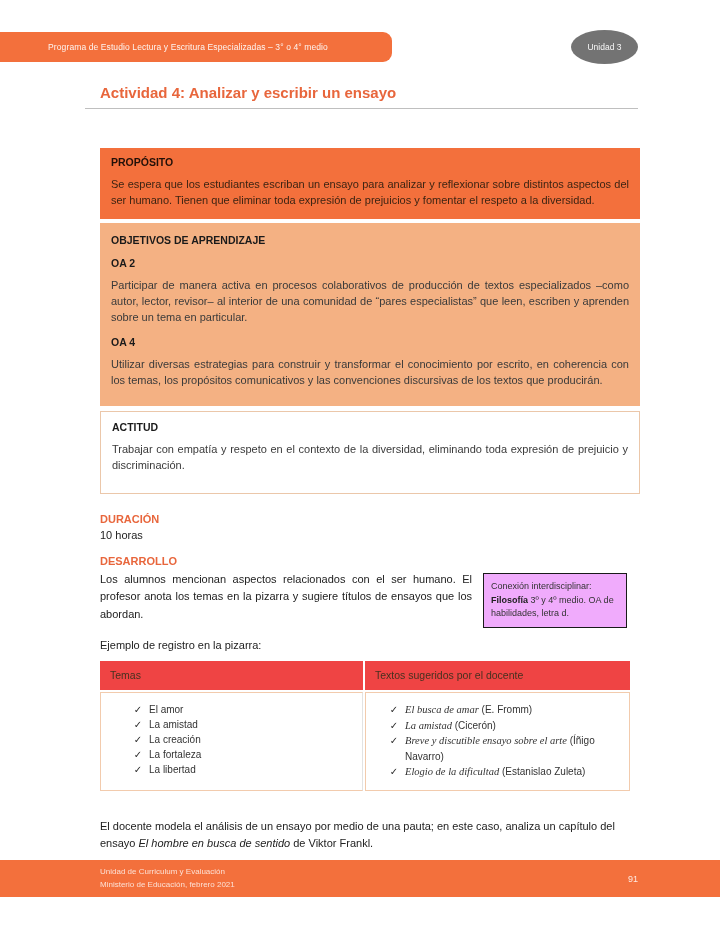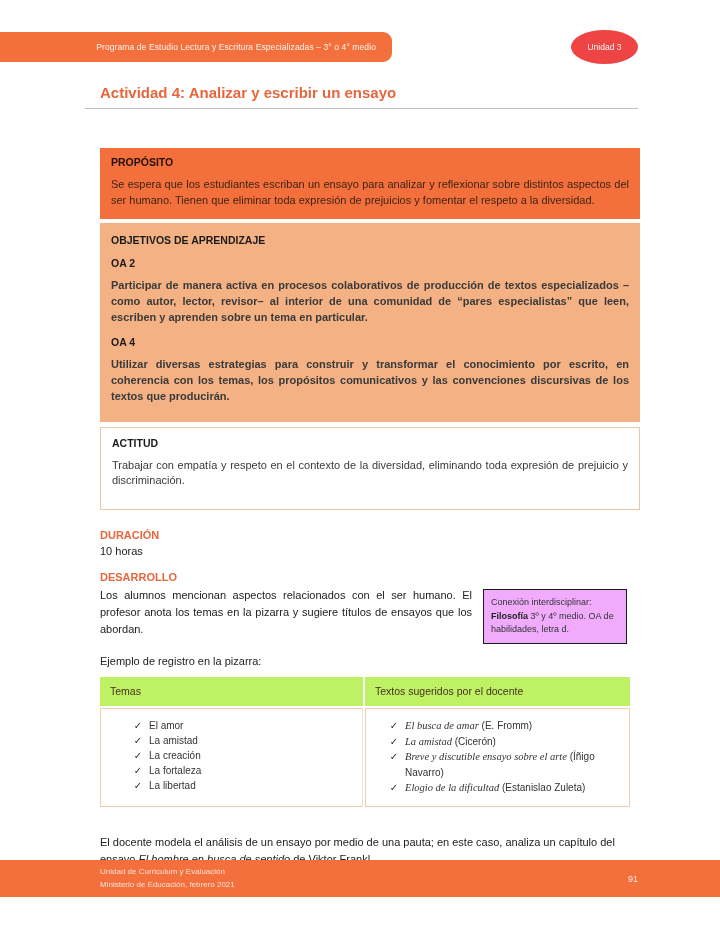--- a/index.html
+++ b/index.html
@@ -4,68 +4,68 @@
 <style>
   html,body{margin:0;padding:0;}
   body{
     width:720px;height:932px;position:relative;background:#ffffff;
     font-family:"Liberation Sans",sans-serif;color:#333;overflow:hidden;
   }
   
   .topbar{
     position:absolute;top:32px;left:0;width:392px;height:30px;
     background:#F3703C;border-radius:0 9px 9px 0;
-    display:flex;align-items:center;justify-content:flex-end;
+    display:flex;align-items:center;justify-content:center;
     padding-right:16px;box-sizing:border-box;
   }
   .topbar span{color:rgba(255,255,255,0.92);font-size:8.5px;letter-spacing:.1px;}
   .unit-badge{
     position:absolute;top:30px;left:571px;width:67px;height:34px;
-    background:#ef4444;border-radius:50%;
+    background:#737373;border-radius:50%;
     display:flex;align-items:center;justify-content:center;
     color:rgba(255,255,255,0.95);font-size:8.5px;
   }
   .page-title{
     position:absolute;top:84px;left:100px;margin:0;
     font-size:15px;font-weight:bold;color:#E8663C;
   }
   .title-rule{
     position:absolute;top:108px;left:85px;width:553px;height:1px;
     background:#BFBFBF;
   }
   .content{position:absolute;top:148px;left:100px;width:540px;}
   .box{box-sizing:border-box;width:540px;}
   .box-label{font-size:10.5px;font-weight:bold;color:#1a1a1a;margin:0 0 9px 0;}
   .box p{margin:0;font-size:11px;line-height:1.45;text-align:justify;}
   .box-proposito{background:#F3703C;padding:8px 11px 10px 11px;margin-bottom:4px;}
   .box-proposito .box-label{color:#221008;}
   .box-proposito p{color:#3D2413;}
   .box-objetivos{background:#F4B183;padding:11px 11px 13px 11px;margin-bottom:5px;}
-  .box-objetivos p{color:#3a3a3a;margin-bottom:4px;font-weight:bold;}
+  .box-objetivos p{color:#3a3a3a;margin-bottom:4px;}
   .oa-code{font-size:10.5px;font-weight:bold;color:#1a1a1a;margin:10px 0 9px 0;}
   .oa-code.first{margin-top:11px;}
   .box-actitud{background:#fff;border:1px solid #EBC7AA;padding:9px 11px 20px 11px;}
   .box-actitud p{color:#3a3a3a;}
   .section-label{font-size:11px;font-weight:bold;color:#E8663C;margin:0 0 4px 0;}
   .duracion-label{margin-top:19px;}
   .duracion-value{font-size:11px;color:#222;margin:0 0 14px 0;}
   .desarrollo-row{display:flex;align-items:flex-start;margin-top:2px;}
   .desarrollo-intro{width:372px;font-size:11px;line-height:1.55;text-align:justify;color:#222;margin:0;}
   .conexion-box{
     margin-left:11px;margin-top:2px;width:144px;box-sizing:border-box;
     border:1.5px solid #1a1a1a;background:#f0abfc;padding:6px 7px;
     font-size:9px;line-height:1.5;color:#333;
   }
   .conexion-box b{color:#222;}
   .example-label{font-size:11px;color:#222;margin:11px 0 0 0;}
   
   .board-table{margin-top:10px;width:530px;}
   .t-header{display:flex;}
   .t-header .cell{
-    box-sizing:border-box;background:#bef264;color:#46311F;
+    box-sizing:border-box;background:#ef4444;color:#46311F;
     font-size:10.5px;padding:8px 22px 9px 10px;
   }
   .t-header .c-left{width:263px;margin-right:2px;}
   .t-header .c-right{width:265px;}
   .t-body{display:flex;margin-top:2px;}
   .t-body .cell{
     box-sizing:border-box;background:#fff;border:1px solid #F2CBAD;
     padding:9px 8px 10px 8px;
   }
   .t-body .c-left{width:263px;margin-right:2px;border-right-color:#E3E3E3;}

